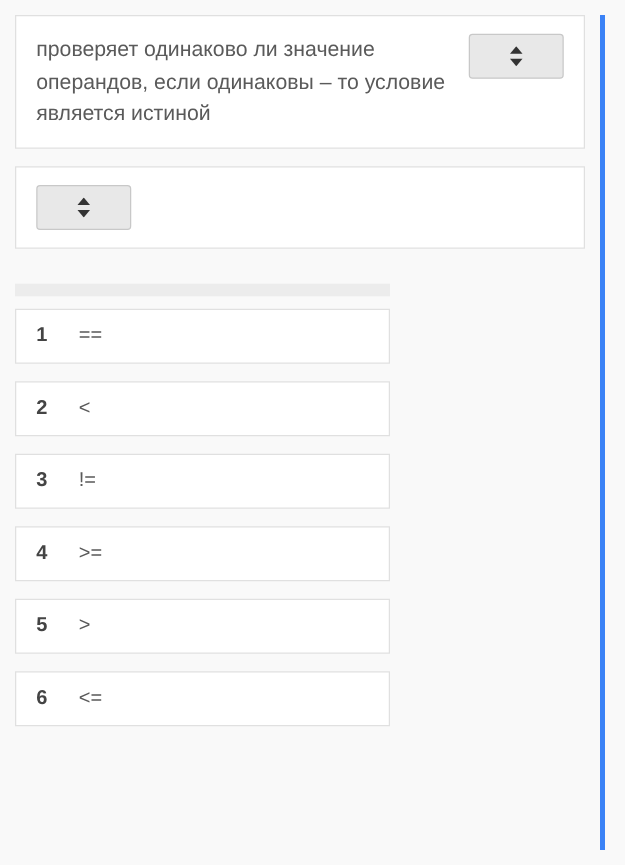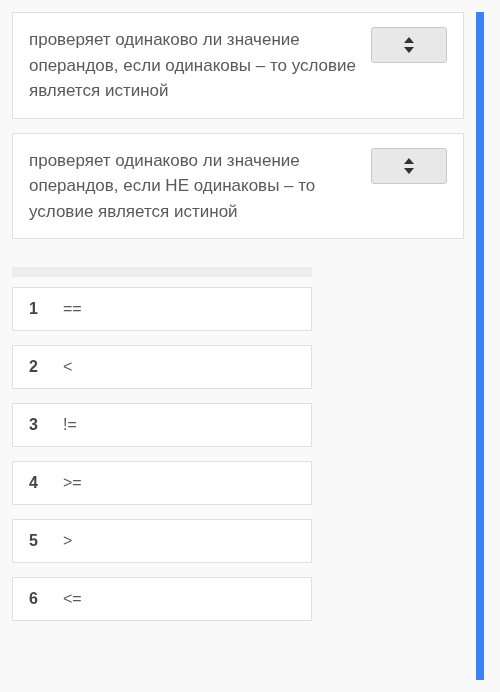--- a/index.html
+++ b/index.html
@@ -5,21 +5,21 @@
   * { box-sizing: border-box; margin: 0; padding: 0; }
   body {
     width: 500px;
     height: 692px;
     background: #f9f9f9;
     font-family: Arial, Helvetica, sans-serif;
     padding: 12px 16px 12px 12px;
     color: #555;
   }
   .container {
-    border-right: 8px solid #3b82f6;
+    border-right: 4px solid #3b82f6;
     padding-right: 12px;
     height: 100%;
   }
   .question-card {
     background: #ffffff;
     border: 1px solid #e0e0e0;
     padding: 14px 16px;
     margin-bottom: 14px;
     display: flex;
     align-items: flex-start;
@@ -83,21 +83,20 @@
     <div class="question-text">проверяет одинаково ли значение операндов, если одинаковы – то условие является истиной</div>
     <div class="select-box">
       <svg width="12" height="16" viewBox="0 0 12 16">
         <polygon points="6,0 11,6 1,6" fill="#333"></polygon>
         <polygon points="6,16 11,10 1,10" fill="#333"></polygon>
       </svg>
     </div>
   </div>
 
   <div class="question-card">
-    <div class="question-text">проверяет одинаково ли значение операндов, если НЕ одинаковы – то условие является истиной</div>
     <div class="select-box">
       <svg width="12" height="16" viewBox="0 0 12 16">
         <polygon points="6,0 11,6 1,6" fill="#333"></polygon>
         <polygon points="6,16 11,10 1,10" fill="#333"></polygon>
       </svg>
     </div>
   </div>
 
   <div class="options-area">
     <div class="options-header"></div>

